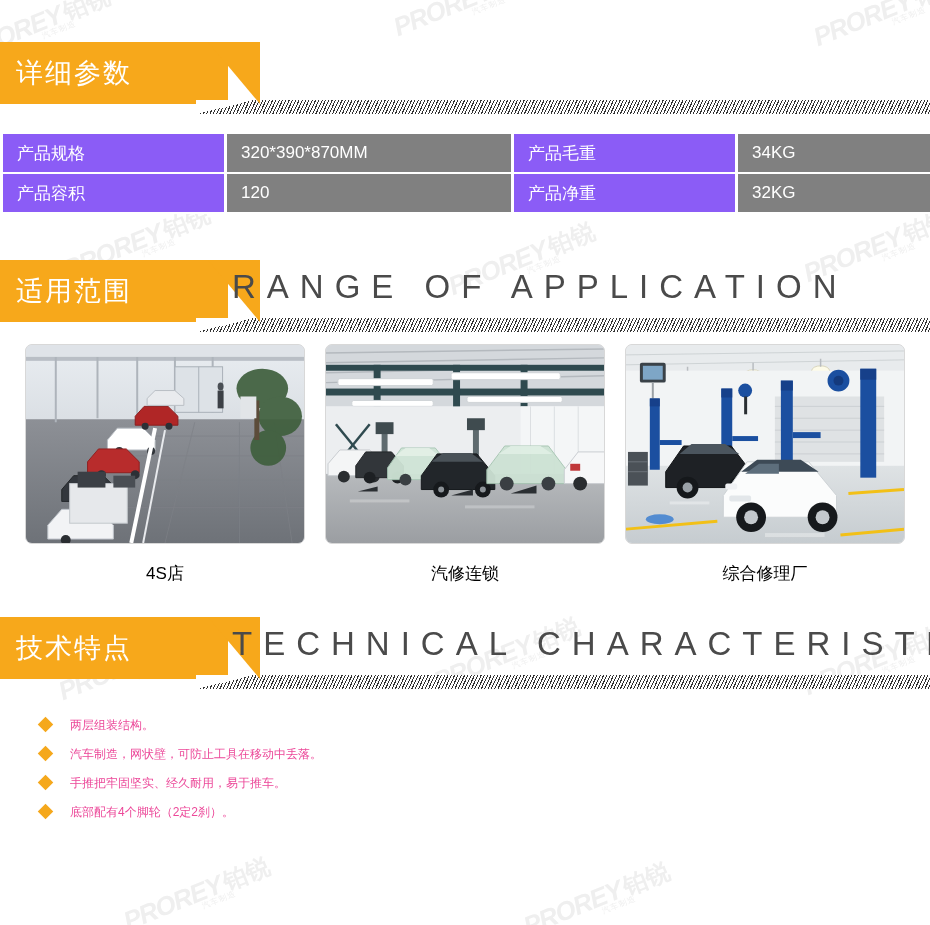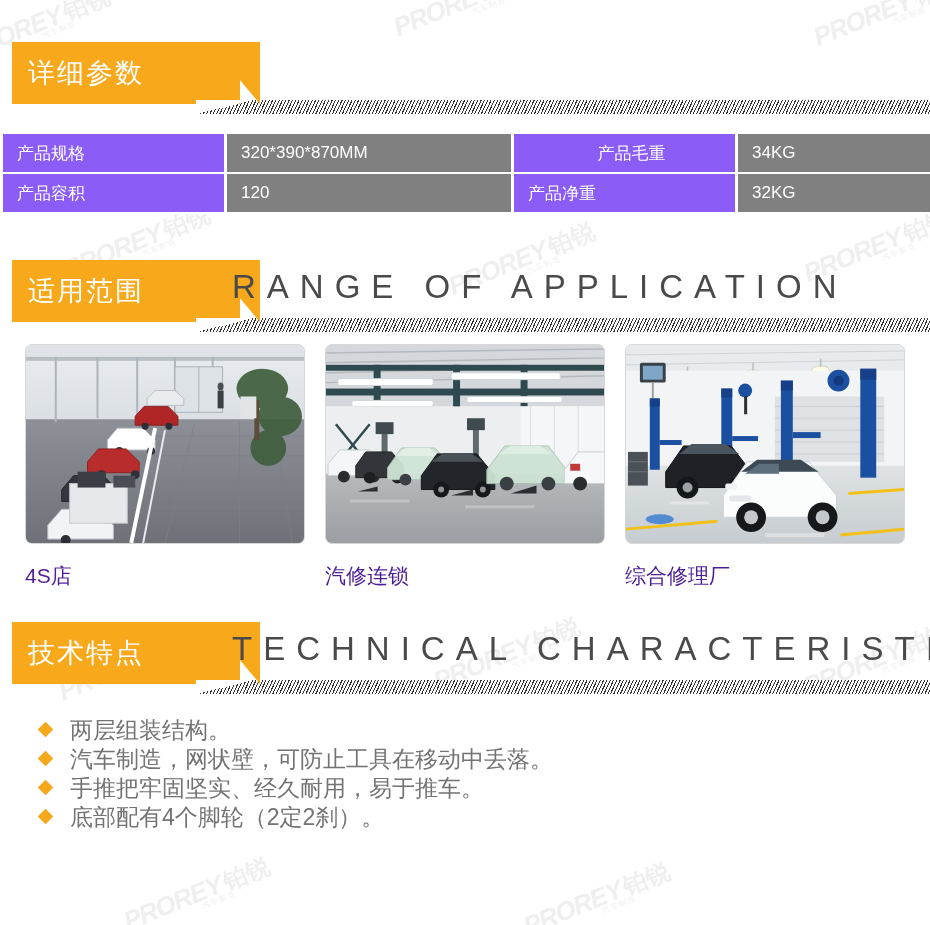--- a/index.html
+++ b/index.html
@@ -61,21 +61,21 @@
   }
 
   
   .section-header {
     position: relative;
     height: 78px;
     margin-top: 0;
   }
   .sh-tag {
     position: absolute;
-    left: 12px;
+    left: 0;
     top: 0;
     height: 62px;
     width: 228px;
     background: #F7A81B;
     color: #ffffff;
     font-size: 27px;
     letter-spacing: 2px;
     line-height: 62px;
     padding-left: 16px;
     box-sizing: border-box;
@@ -176,36 +176,36 @@
     overflow: hidden;
     position: relative;
     background: #c9ccd1;
   }
   .app-photo svg {
     display: block;
     width: 100%;
     height: 100%;
   }
   .app-caption {
-    text-align: left;
-    font-size: 21px;
-    color: #4c1d95;
+    text-align: center;
+    font-size: 17px;
+    color: #000000;
     margin-top: 18px;
   }
 
   
   .char-list {
     list-style: none;
     margin: 16px 0 0 0;
     padding: 0 0 0 38px;
   }
   .char-list li {
     position: relative;
-    font-size: 23px;
-    color: #737373;
+    font-size: 12px;
+    color: #ec4899;
     line-height: 29px;
     padding-left: 32px;
   }
   .char-list li .diamond {
     position: absolute;
     left: 2px;
     top: 8px;
     width: 11px;
     height: 11px;
     background: #F5A81C;
@@ -270,21 +270,21 @@
     <div class="sh-tag">详细参数</div>
     <div class="sh-tag-slope"></div>
     <div class="sh-stripes-mask"></div>
   </div>
 
   <table class="spec-table">
     <tbody>
       <tr>
         <td class="spec-label" style="width:207px;">产品规格</td>
         <td class="spec-value" style="width:270px;">320*390*870MM</td>
-        <td class="spec-label" style="width:207px;text-align:center;">产品毛重</td>
+        <td class="spec-label" style="width:207px;">产品毛重</td>
         <td class="spec-value" style="width:246px;">34KG</td>
       </tr>
       <tr>
         <td class="spec-label">产品容积</td>
         <td class="spec-value">120</td>
         <td class="spec-label">产品净重</td>
         <td class="spec-value">32KG</td>
       </tr>
     </tbody>
   </table>

